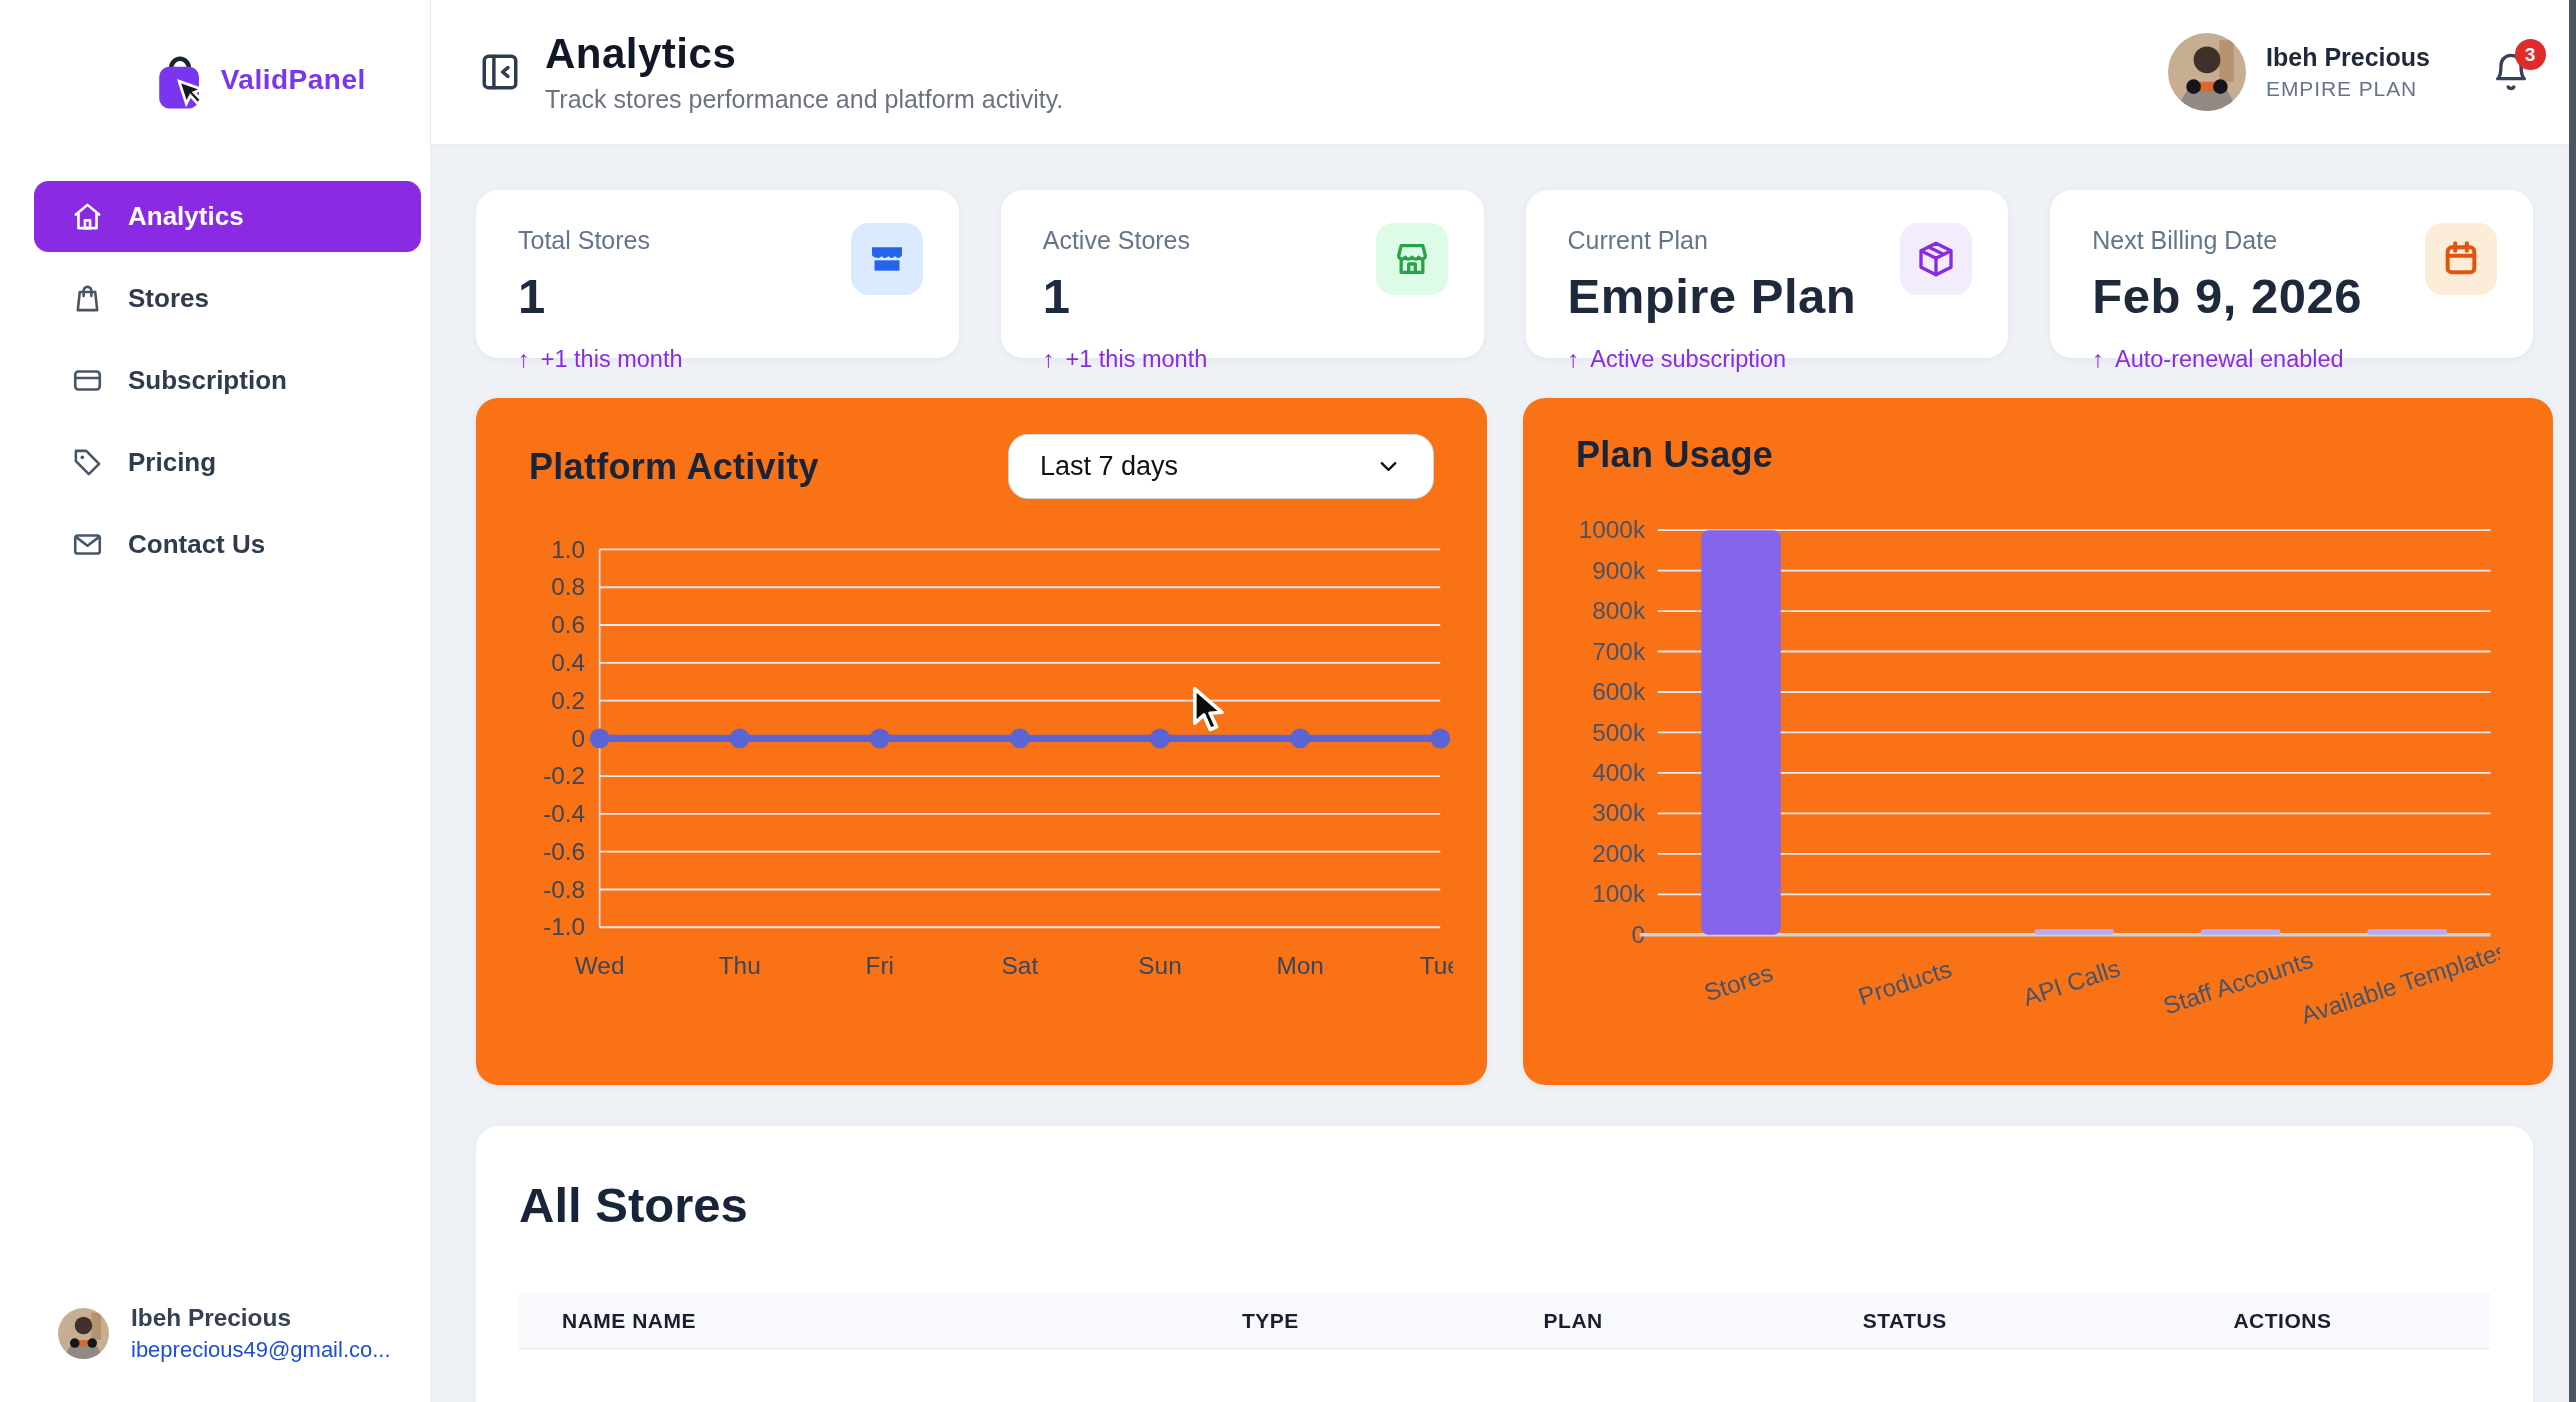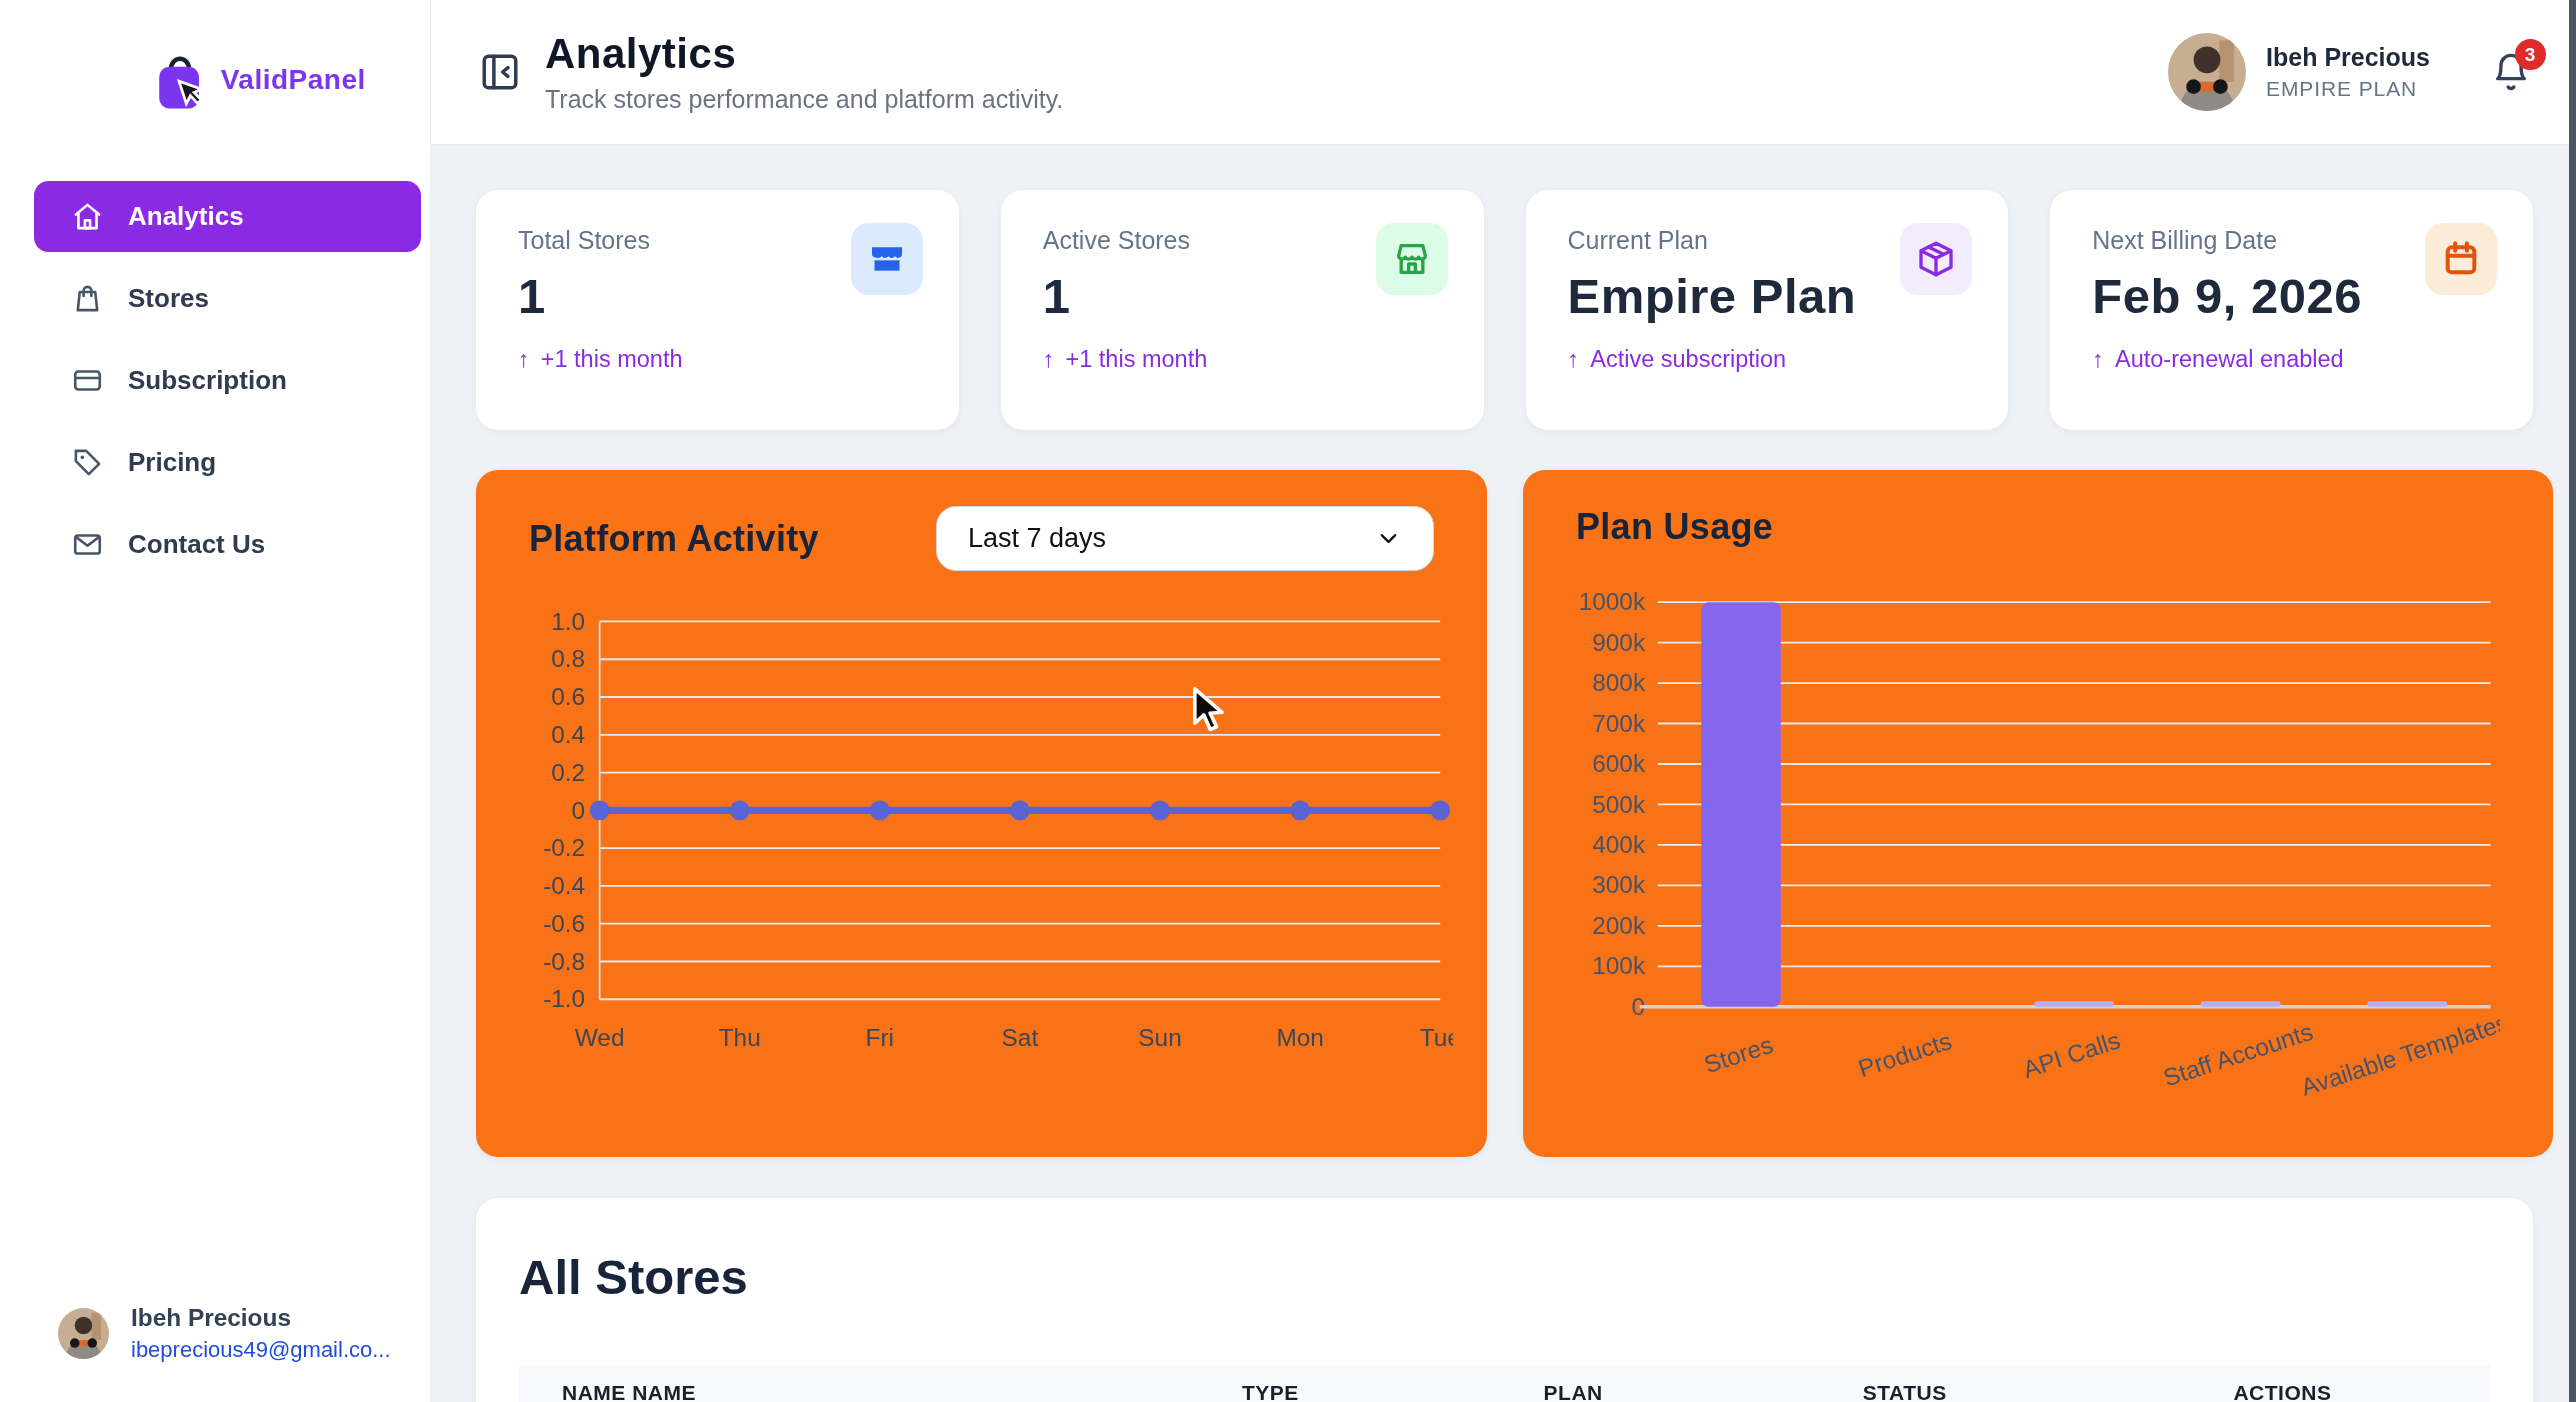--- a/index.html
+++ b/index.html
@@ -36,34 +36,34 @@
   .tr-name{font-size:25px;font-weight:bold;color:#1e293b;}
   .tr-plan{font-size:21px;color:#64748b;margin-top:5.4px;letter-spacing:0.9px;}
   .tr-text{margin-left:20px;}
   .bell-wrap{position:relative;margin-left:61px;cursor:pointer;}
   .badge{position:absolute;top:-12.7px;right:-14.5px;width:31px;height:31px;border-radius:50%;background:#e02b2b;color:#fff;font-size:19px;font-weight:bold;display:flex;align-items:center;justify-content:center;}
 
   .content{flex:1;padding:45px 43px 0 45px;overflow:hidden;}
 
   
   .stats-row{display:flex;gap:42px;}
-  .stat-card{flex:1;height:240px;background:#fff;border-radius:22px;box-shadow:0 1.8px 7.2px rgba(15,23,42,.05);padding:36px 42px;position:relative;}
+  .stat-card{flex:1;height:168px;background:#fff;border-radius:22px;box-shadow:0 1.8px 7.2px rgba(15,23,42,.05);padding:36px 42px;position:relative;}
   .stat-label{font-size:25px;color:#64748b;}
   .stat-value{font-size:49px;font-weight:bold;color:#1e293b;margin-top:12.7px;letter-spacing:0.5px;}
   .stat-sub{font-size:23.5px;color:#8a2be2;margin-top:22px;display:flex;align-items:center;gap:11px;}
   .stat-icon{position:absolute;top:33px;right:36px;width:72px;height:72px;border-radius:18px;display:flex;align-items:center;justify-content:center;}
 
   
   .charts-row{display:flex;gap:36px;margin-top:40px;}
   .chart-card{background:#f97316;border-radius:22px;box-shadow:0 1.8px 7.2px rgba(15,23,42,.05);padding:36px 53px;height:687px;}
   .chart-card.left{width:1011px;}
   .chart-card.right{flex:1;}
   .chart-head{display:flex;align-items:center;justify-content:space-between;}
   .chart-title{font-size:36px;font-weight:bold;color:#17243a;letter-spacing:0.3px;}
-  .range-select{width:498px;height:65px;border:1.8px solid #cfd6df;border-radius:20px;display:flex;align-items:center;justify-content:space-between;padding:0 31px;cursor:pointer;background:#fff;}
+  .range-select{width:426px;height:65px;border:1.8px solid #cfd6df;border-radius:20px;display:flex;align-items:center;justify-content:space-between;padding:0 31px;cursor:pointer;background:#fff;}
   .range-select span{font-size:27px;color:#111;}
 
   
   .table-card{background:#fff;border-radius:22px;box-shadow:0 1.8px 7.2px rgba(15,23,42,.05);margin-top:41px;padding:51px 43px;height:542px;}
   .table-title{font-size:49px;font-weight:bold;color:#17243a;}
   .thead{margin-top:60px;display:grid;grid-template-columns:34.5% 15.3% 16.2% 18.8% 15.2%;background:#f7f9fc;border-bottom:1.8px solid #e5e9ef;height:56px;align-items:center;}
   .th{font-size:21px;font-weight:bold;color:#18202e;letter-spacing:0.5px;padding-left:43px;}
 
   
   .mouse-cursor{position:absolute;left:1191px;top:687px;z-index:50;}

